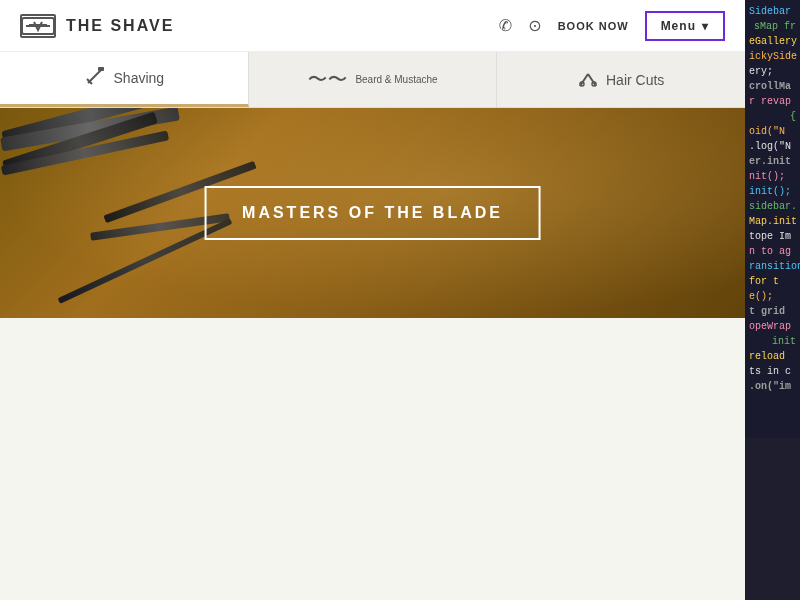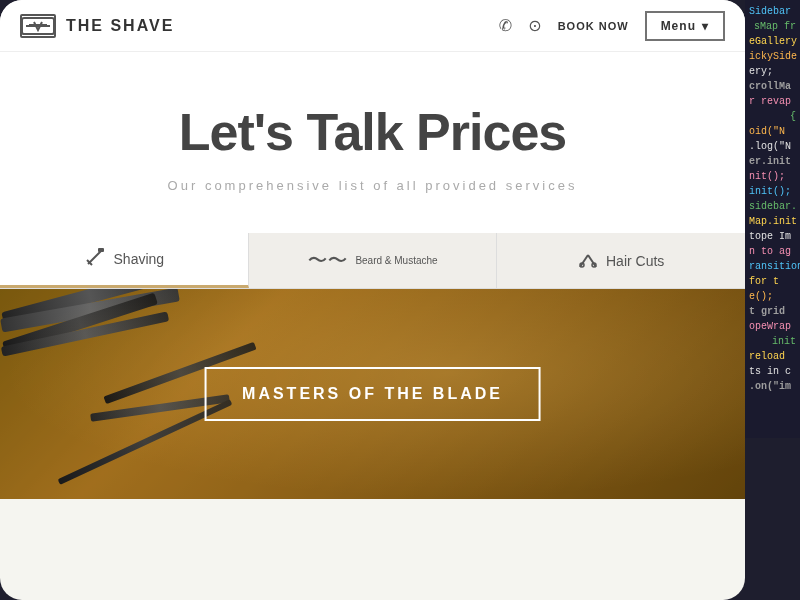--- a/index.html
+++ b/index.html
@@ -37,21 +37,20 @@
     .cl-gray { color: #9e9e9e; font-weight: bold; }
     .cl-pink { color: #f48fb1; }
 
     
     .main-panel {
       width: 745px;
       height: 600px;
       background: #f5f5f0;
       position: relative;
       overflow: hidden;
-      border-radius: 22px;
     }
 
     
     .navbar {
       width: 100%;
       height: 52px;
       background: #fff;
       display: flex;
       align-items: center;
       justify-content: space-between;
@@ -124,21 +123,21 @@
       background: transparent;
       cursor: pointer;
       text-transform: uppercase;
     }
 
     .menu-btn {
       font-size: 12px;
       font-weight: 600;
       letter-spacing: 1px;
       color: #333;
-      border: 2px solid #737373;
+      border: 2px solid #6d28d9;
       background: transparent;
       padding: 6px 14px;
       cursor: pointer;
       display: flex;
       align-items: center;
       gap: 6px;
     }
 
     
     .hero {
@@ -284,24 +283,20 @@
       <span class="nav-icon">✆</span>
       <span class="nav-icon">⊙</span>
       <button class="book-now-btn">BOOK NOW</button>
       <button class="menu-btn">
         <span>Menu</span>
         <span>▾</span>
       </button>
     </div>
   </nav>
 
-  <div class="hero">
-    <h1 class="hero-title">Let's Talk Prices</h1>
-    <p class="hero-subtitle">Our comprehensive list of all provided services</p>
-  </div>
 
   <div class="tabs-section">
     <div class="tab active">
       <span style="font-size:18px;">
         <svg width="22" height="22" viewBox="0 0 22 22" fill="none">
           <line x1="4" y1="18" x2="18" y2="4" stroke="#555" stroke-width="2"></line>
           <rect x="14" y="2" width="6" height="4" rx="1" fill="#555"></rect>
           <path d="M3 14 L8 19" stroke="#555" stroke-width="2"></path>
         </svg>
       </span>

